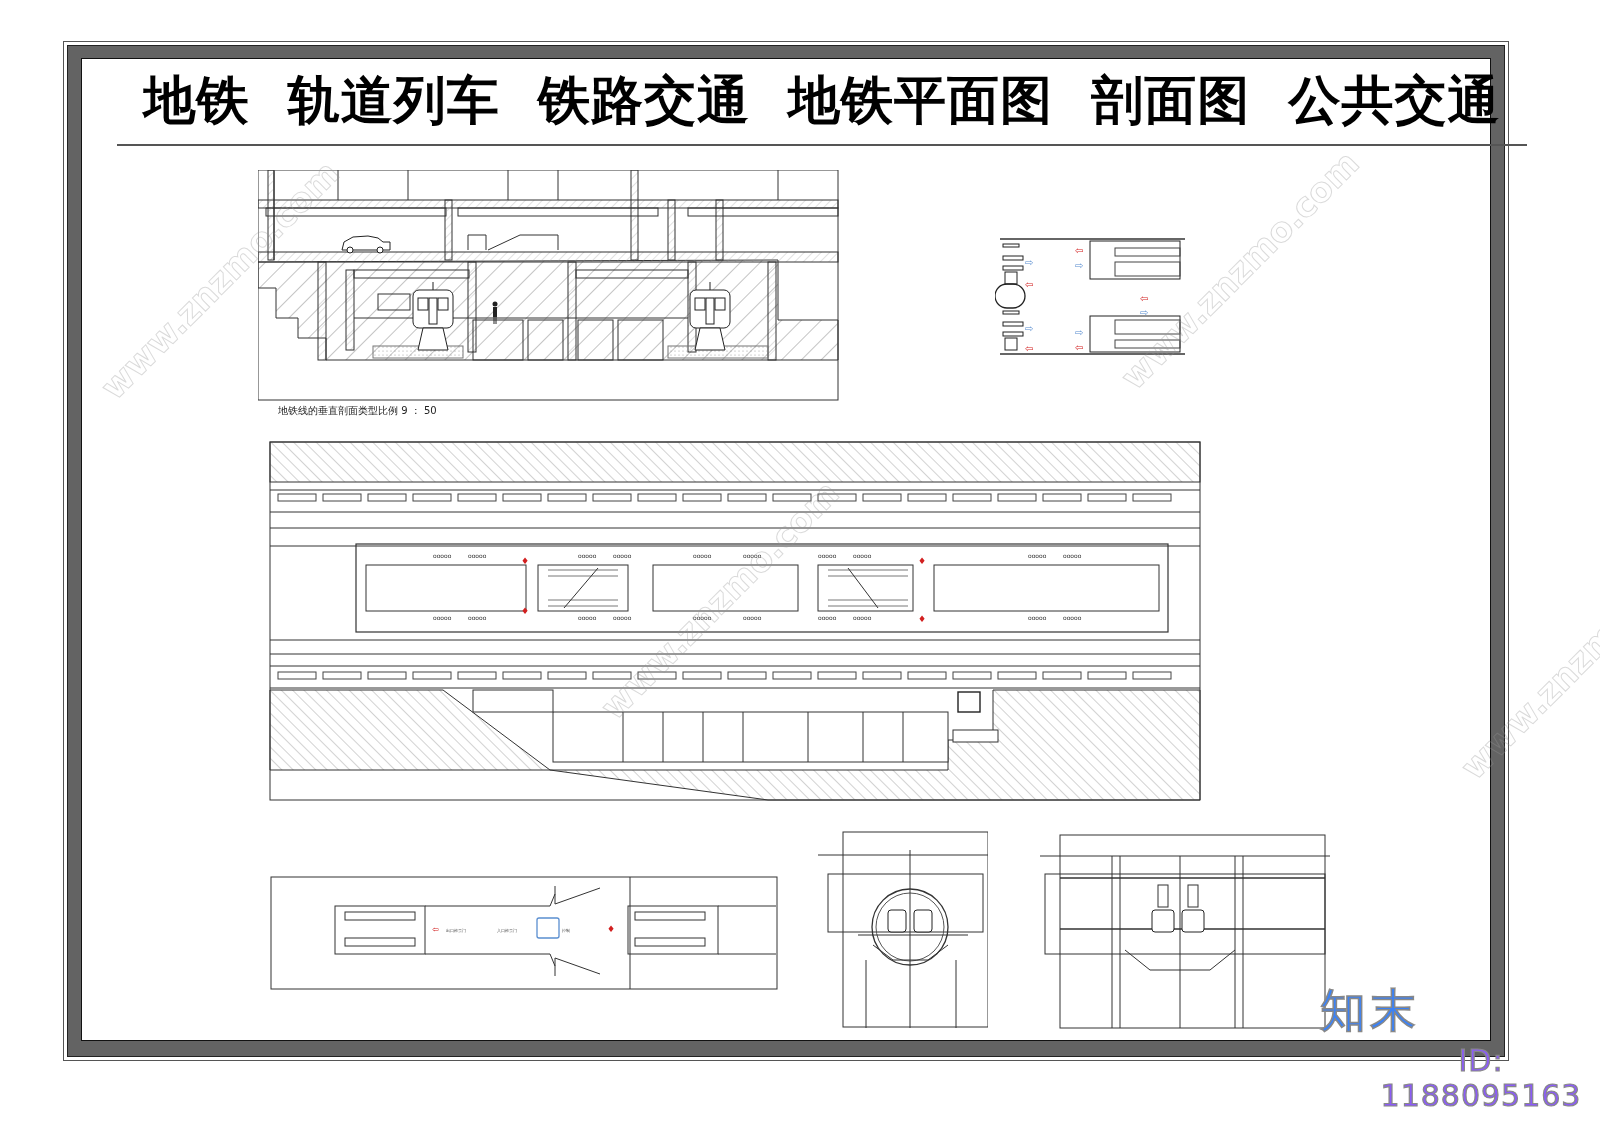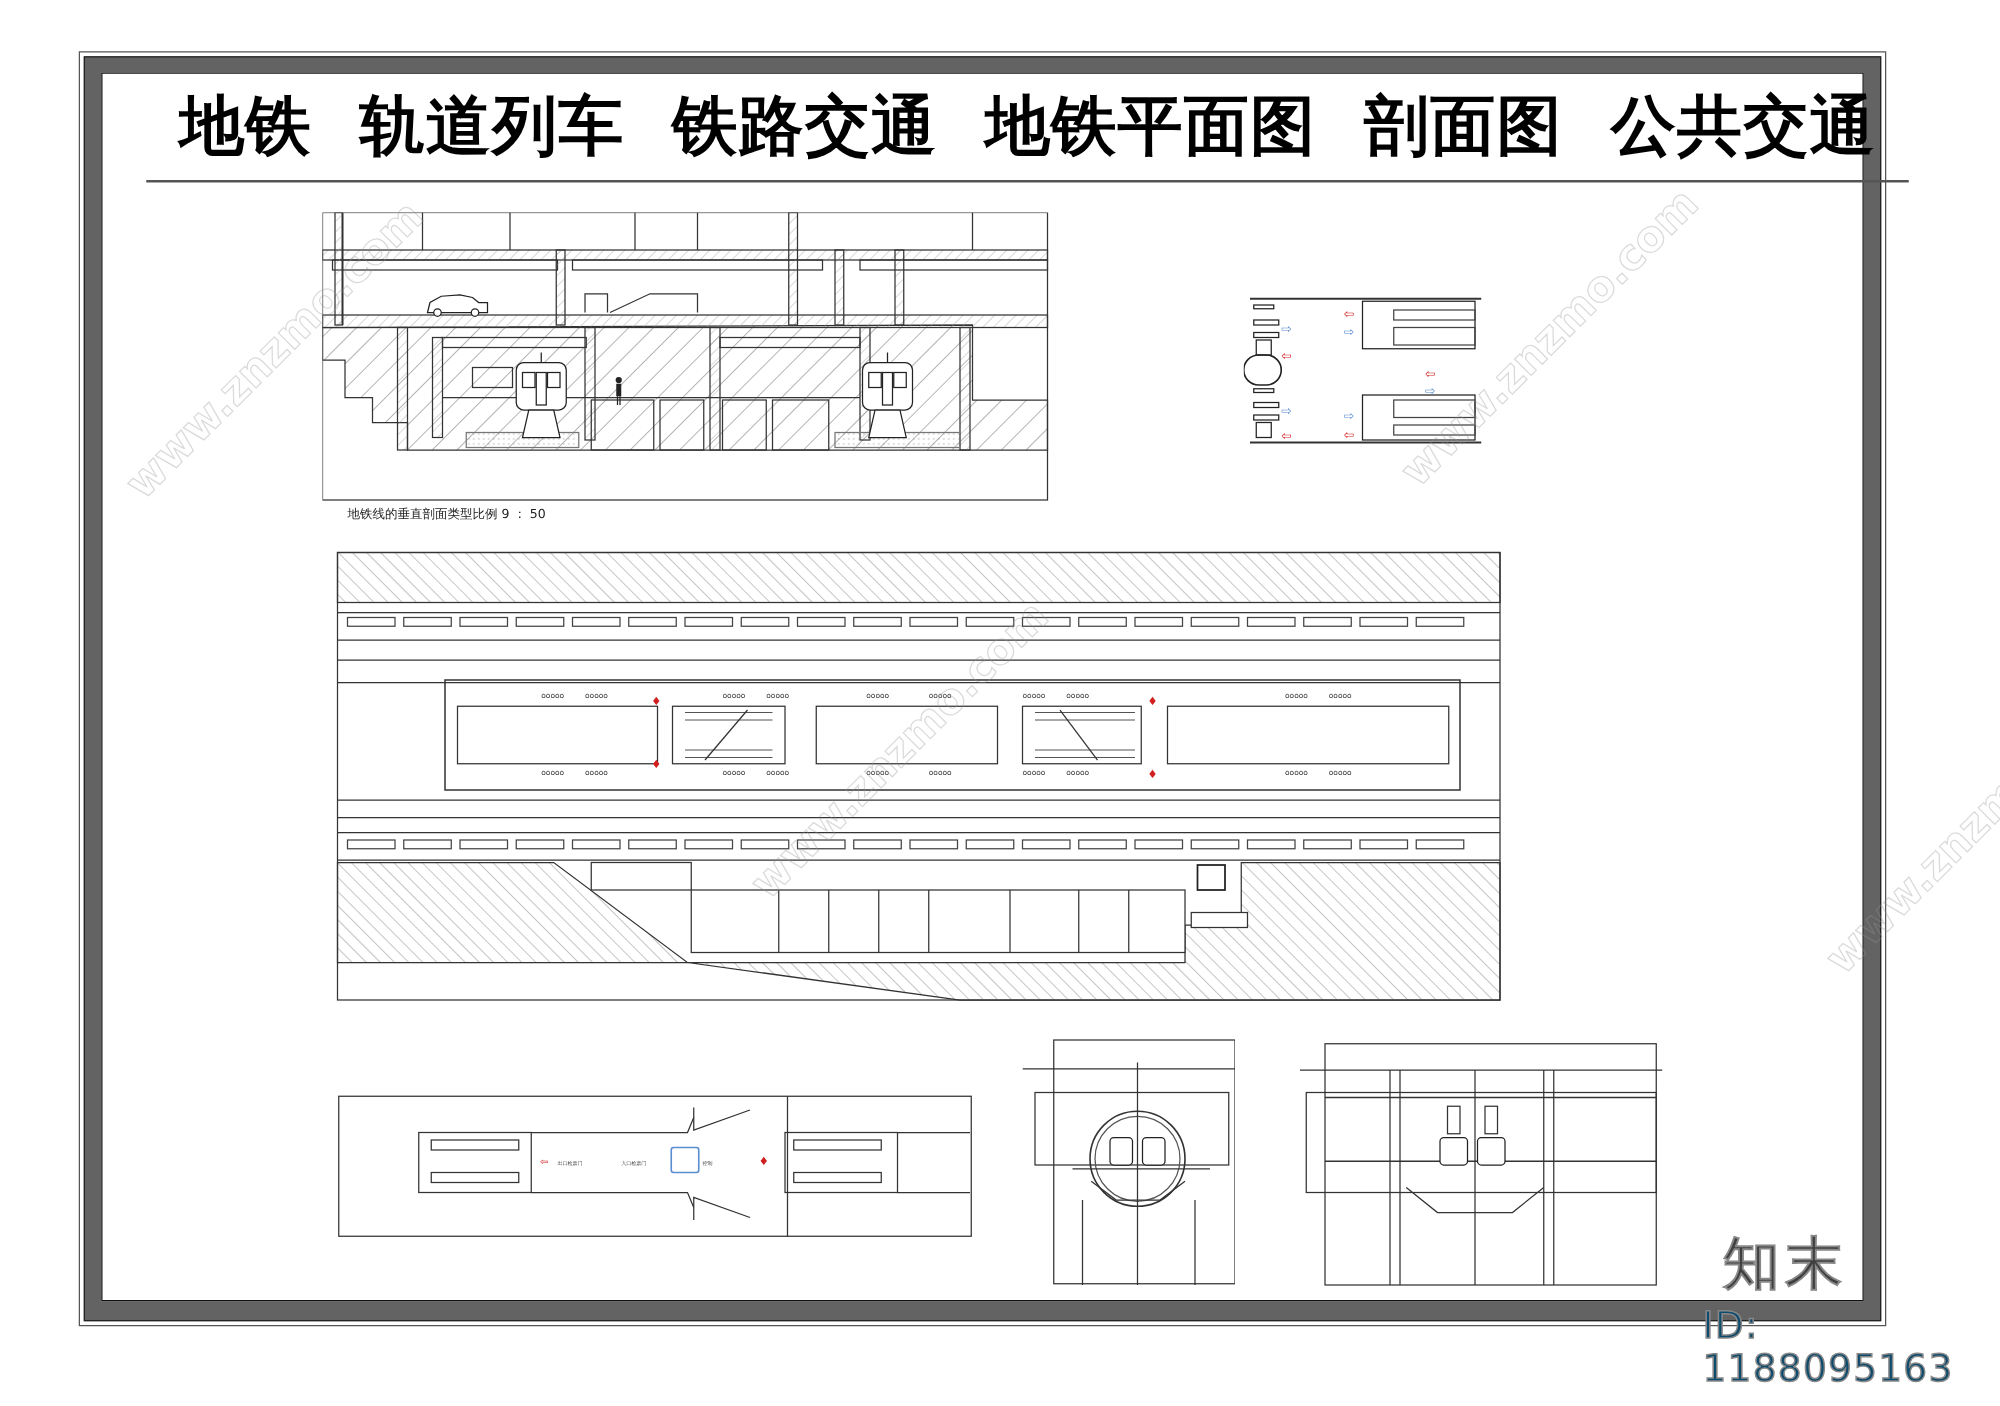--- a/index.html
+++ b/index.html
@@ -4,22 +4,22 @@
 <style>
   html, body { margin:0; padding:0; background:#ffffff; }
   body { width:1600px; height:1125px; position:relative; overflow:hidden; font-family:"DejaVu Sans", sans-serif; }
   .frame-outer { position:absolute; left:63px; top:41px; width:1444px; height:1018px; border:1px solid #555; background:#fff; }
   .frame-band { position:absolute; left:67px; top:45px; width:1438px; height:1012px; background:#636363; box-sizing:border-box; border:1px solid #222; }
   .frame-inner { position:absolute; left:81px; top:58px; width:1410px; height:983px; background:#fff; border:1px solid #111; box-sizing:border-box; }
   .title-bar { position:absolute; left:81px; top:58px; width:1410px; height:88px; border-bottom:2px solid #555; box-sizing:border-box; display:flex; align-items:center; justify-content:center;margin-left:36px; }
   .title-text { font-family:"DejaVu Sans", sans-serif; font-weight:bold; font-size:52px; color:#000; letter-spacing:1px; white-space:pre; }
   .drawing { position:absolute; }
   .caption { position:absolute; left:278px; top:404px; font-size:10px; color:#222; font-family:"DejaVu Sans", sans-serif; }
-  .logo-mark { position:absolute; left:1378px; top:980px; font-size:46px; color:#404040; -webkit-text-stroke:1.5px #888; font-family:Liberation Mono, monospace; letter-spacing:4px; }
-  .id-mark { position:absolute; left:1362px; top:1043px; font-size:30px; color:#0c4a6e; -webkit-text-stroke:1.2px #888; font-family:"DejaVu Sans", sans-serif; letter-spacing:1px; }
+  .logo-mark { position:absolute; left:1320px; top:980px; font-size:46px; color:#3b82f6; -webkit-text-stroke:1.5px #888; font-family:Liberation Mono, monospace; letter-spacing:4px; }
+  .id-mark { position:absolute; left:1362px; top:1043px; font-size:30px; color:#8b5cf6; -webkit-text-stroke:1.2px #888; font-family:"DejaVu Sans", sans-serif; letter-spacing:1px;text-align:center; }
   .watermark { position:absolute; font-size:34px; font-weight:bold; color:rgba(255,255,255,0.0); -webkit-text-stroke:1px rgba(150,150,150,0.35); transform:rotate(-45deg); white-space:nowrap; pointer-events:none; font-family:"DejaVu Sans", sans-serif; }
 </style>
 </head>
 <body>
 
 <div class="frame-outer"></div>
 <div class="frame-band"></div>
 <div class="frame-inner"></div>
 
 <div class="title-bar">

